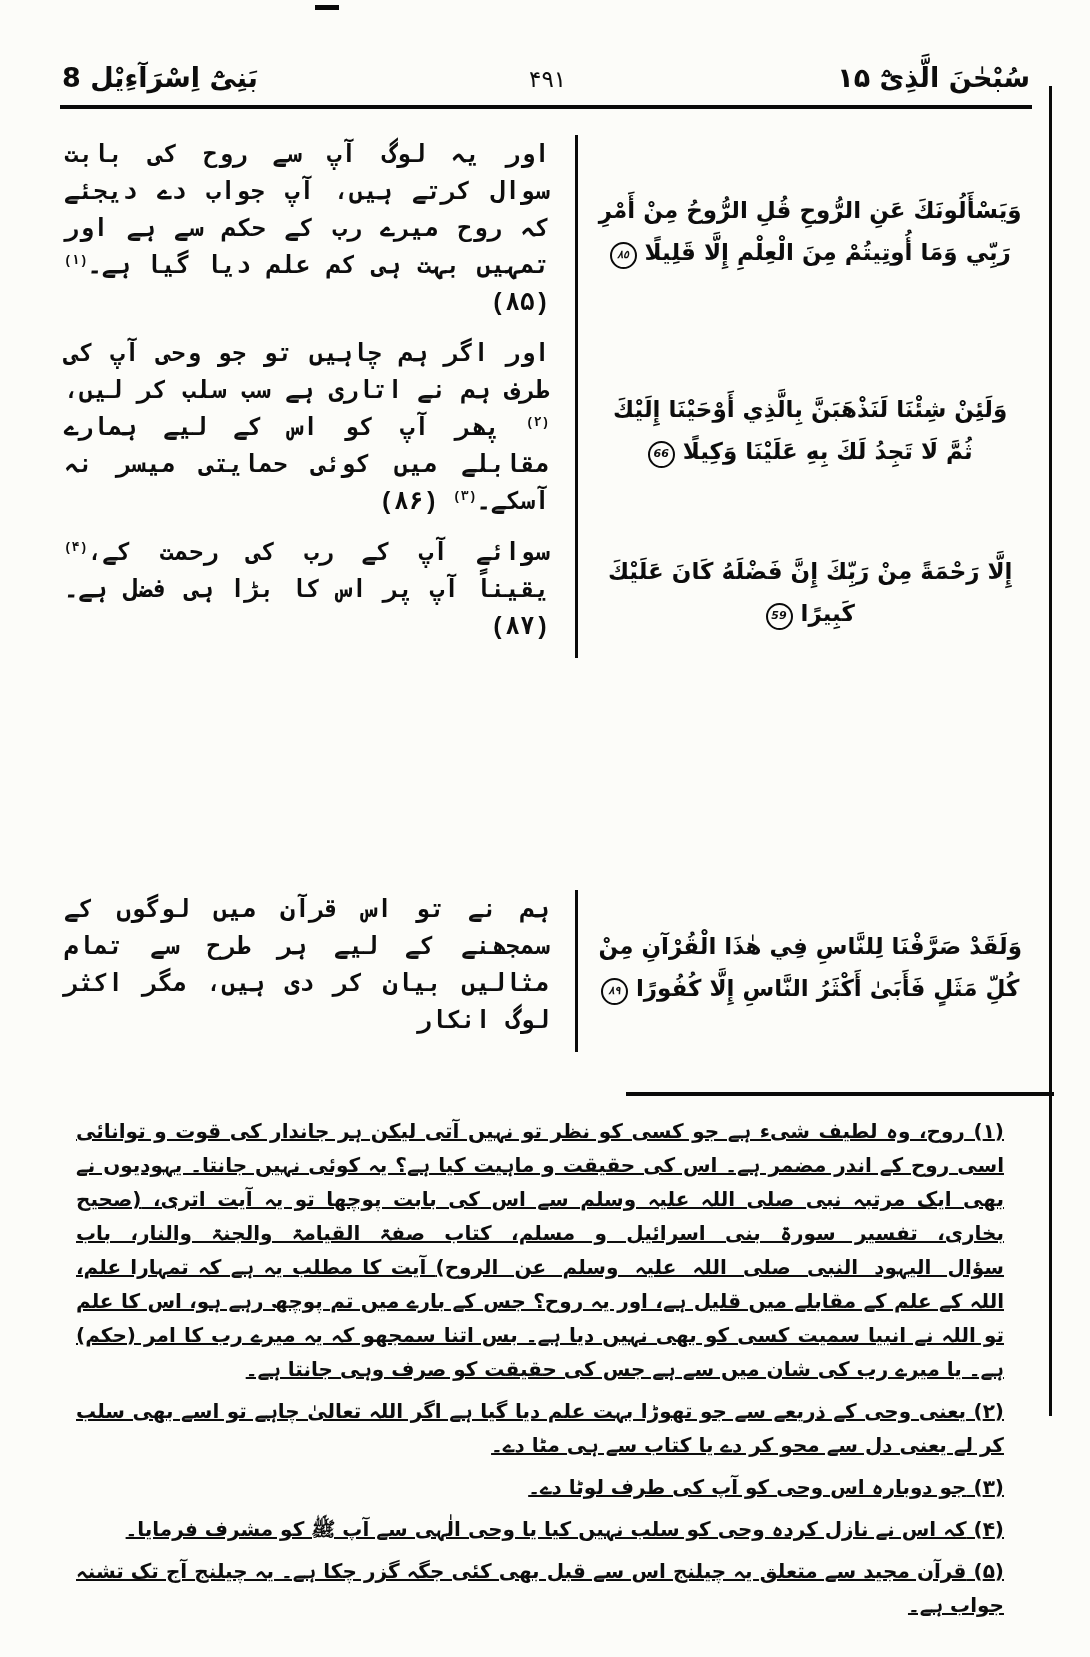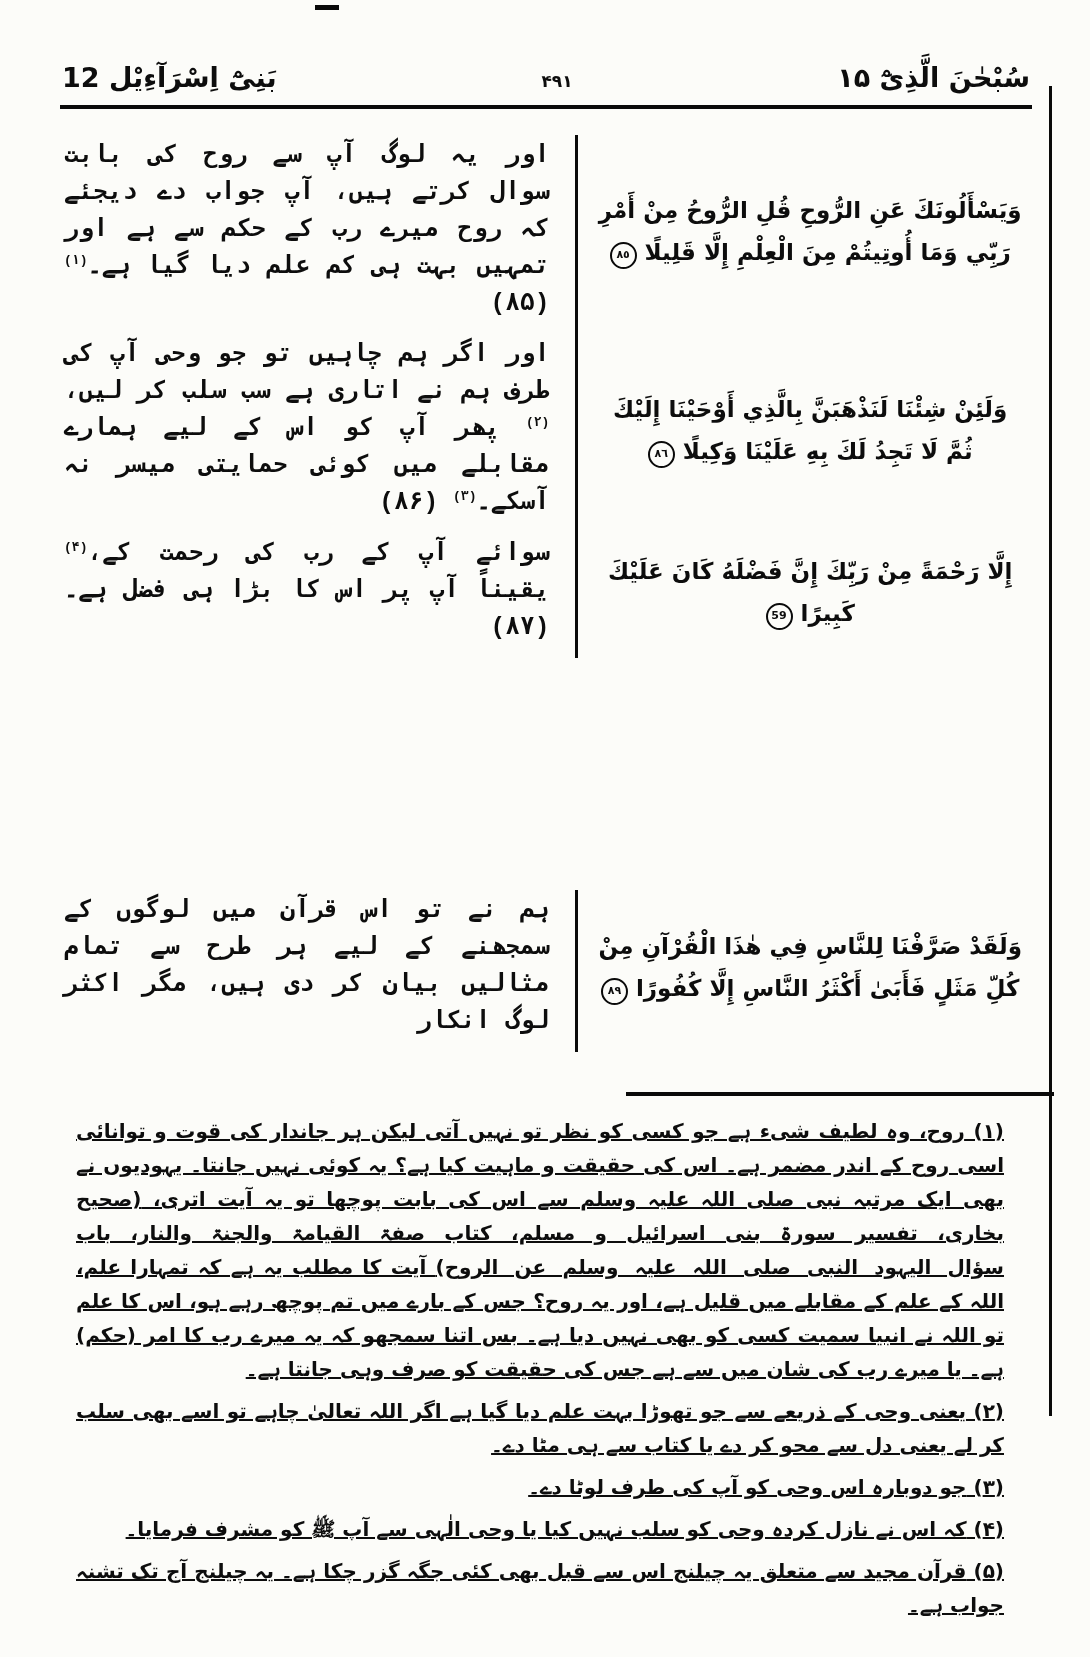--- a/index.html
+++ b/index.html
@@ -12,41 +12,41 @@
   .artifact{position:absolute;background:#0a0a0a;}
   .artifact-top{left:315px;top:5px;width:24px;height:5px;}
   .artifact-edge{right:38px;top:86px;width:3px;height:1330px;}
 
   
   .page-header{
     display:flex;justify-content:space-between;align-items:baseline;
     padding:62px 60px 0 62px;font-weight:800;
   }
   .hdr-right,.hdr-left{font-size:27px;}
-  .hdr-center{font-size:17px;letter-spacing:2px;font-weight:700;}
+  .hdr-center{font-size:23px;letter-spacing:2px;font-weight:400;}
   .header-rule{height:4px;background:#0a0a0a;margin:12px 58px 0 60px;}
 
   
   .verses{margin:26px 54px 0 56px;}
   .verse-row{display:flex;}
   .verse-row:nth-of-type(1){min-height:152px;}
   .verse-row:nth-of-type(2){min-height:148px;}
   .verse-row:nth-of-type(3){min-height:100px;}
   .verse-row:nth-of-type(4){min-height:195px;}
   .verse-row:nth-of-type(5){min-height:118px;margin-top:37px;}
   .cell-arabic{
     width:47%;box-sizing:border-box;
     border-left:3px solid #0a0a0a;
     padding:6px 12px 14px 18px;
     display:flex;flex-direction:column;justify-content:center;
   }
   .arabic-text{font-size:23px;font-weight:700;line-height:42px;text-align:center;}
   .ayah-marker{
     display:inline-block;width:23px;height:23px;border:2px solid #0a0a0a;border-radius:50%;
-    font-size:11px;line-height:22px;font-weight:700;text-align:center;vertical-align:2px;
+    font-size:11px;line-height:22px;font-weight:700;text-align:center;vertical-align:2px;font-style:italic;
   }
   .cell-urdu{
     width:53%;box-sizing:border-box;
     padding:2px 26px 12px 8px;
     font-size:24.5px;font-weight:700;line-height:37px;text-align:justify;font-family:Liberation Mono, monospace;
   }
   .fn-ref{font-size:13px;font-weight:700;line-height:0;}
 
   
   .footnote-rule{width:428px;height:4px;background:#0a0a0a;margin:40px auto 18px 94px;margin-right:36px;}
@@ -58,34 +58,34 @@
 </head>
 <body>
 
 <div class="page">
   <div class="artifact artifact-top"></div>
   <div class="artifact artifact-edge"></div>
 
   <header class="page-header">
     <span class="hdr-right">سُبْحٰنَ الَّذِیْٓ ۱۵</span>
     <span class="hdr-center">۴۹۱</span>
-    <span class="hdr-left">بَنِیْٓ اِسْرَآءِیْل 12</span>
+    <span class="hdr-left">بَنِیْٓ اِسْرَآءِیْل 8</span>
   </header>
   <div class="header-rule"></div>
 
   <main class="verses" id="verses">
       <div class="verse-row">
         <div class="cell-arabic">
           <div class="arabic-text">وَيَسْأَلُونَكَ عَنِ الرُّوحِ قُلِ الرُّوحُ مِنْ أَمْرِ رَبِّي وَمَا أُوتِيتُمْ مِنَ الْعِلْمِ إِلَّا قَلِيلًا <span class="ayah-marker">٨٥</span></div>
         </div>
         <div class="cell-urdu">اور یہ لوگ آپ سے روح کی بابت سوال کرتے ہیں، آپ جواب دے دیجئے کہ روح میرے رب کے حکم سے ہے اور تمہیں بہت ہی کم علم دیا گیا ہے۔<sup class="fn-ref">(۱)</sup> (۸۵)</div>
       </div>
       <div class="verse-row">
         <div class="cell-arabic">
-          <div class="arabic-text">وَلَئِنْ شِئْنَا لَنَذْهَبَنَّ بِالَّذِي أَوْحَيْنَا إِلَيْكَ ثُمَّ لَا تَجِدُ لَكَ بِهِ عَلَيْنَا وَكِيلًا <span class="ayah-marker">٨٦</span></div>
+          <div class="arabic-text">وَلَئِنْ شِئْنَا لَنَذْهَبَنَّ بِالَّذِي أَوْحَيْنَا إِلَيْكَ ثُمَّ لَا تَجِدُ لَكَ بِهِ عَلَيْنَا وَكِيلًا <span class="ayah-marker">66</span></div>
         </div>
         <div class="cell-urdu">اور اگر ہم چاہیں تو جو وحی آپ کی طرف ہم نے اتاری ہے سب سلب کر لیں،<sup class="fn-ref">(۲)</sup> پھر آپ کو اس کے لیے ہمارے مقابلے میں کوئی حمایتی میسر نہ آسکے۔<sup class="fn-ref">(۳)</sup> (۸۶)</div>
       </div>
       <div class="verse-row">
         <div class="cell-arabic">
           <div class="arabic-text">إِلَّا رَحْمَةً مِنْ رَبِّكَ إِنَّ فَضْلَهُ كَانَ عَلَيْكَ كَبِيرًا <span class="ayah-marker">59</span></div>
         </div>
         <div class="cell-urdu">سوائے آپ کے رب کی رحمت کے،<sup class="fn-ref">(۴)</sup> یقیناً آپ پر اس کا بڑا ہی فضل ہے۔ (۸۷)</div>
       </div>
       <div class="verse-row">

